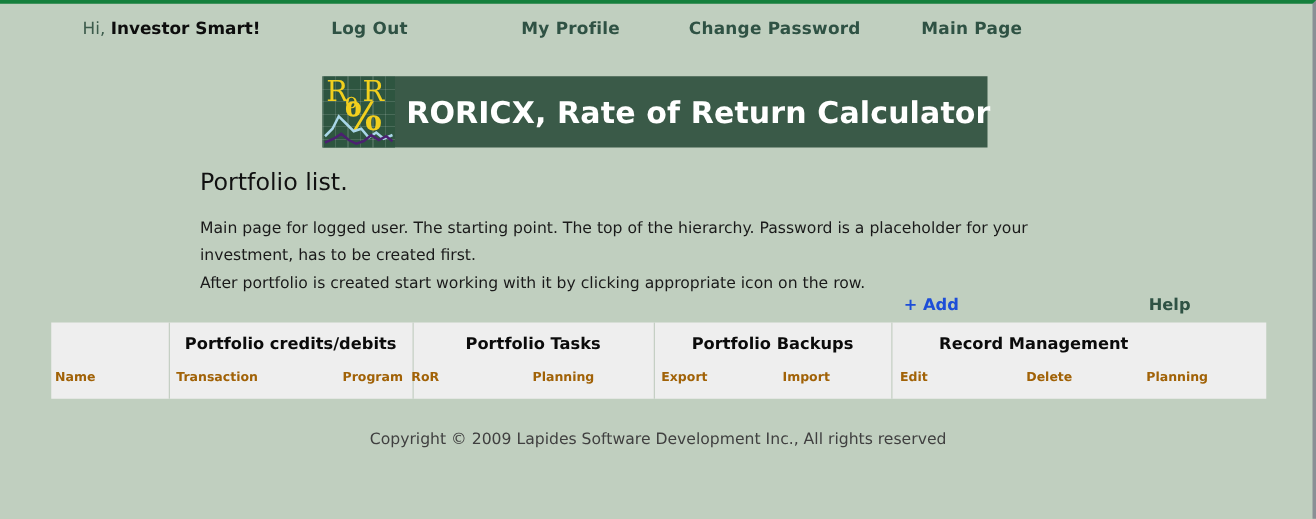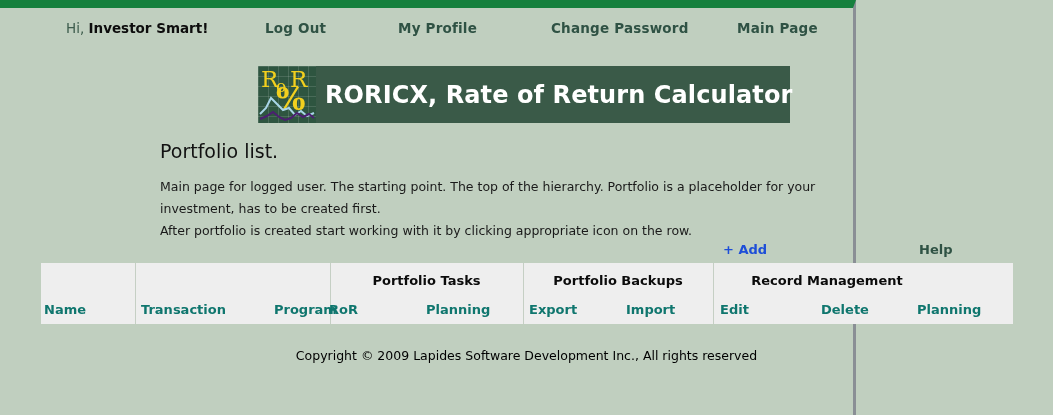--- a/index.html
+++ b/index.html
@@ -11,24 +11,24 @@
     height: 415px;
     background: #c0cfbf;
     font-family: "DejaVu Sans", sans-serif;
     overflow: hidden;
     position: relative;
   }
   .page {
     position: absolute;
     left: 0;
     top: 0;
-    width: 856px;
+    width: 1053px;
     height: 415px;
     background: #c0cfbf;
-    border-top: 8px solid #15803d;
+    border-top: 3px solid #15803d;
     border-right: 3px solid #8a8f95;
     box-sizing: border-box;
   }
 
   
   .topnav {
     position: absolute;
     left: 0;
     top: 11px;
     width: 1053px;
@@ -53,21 +53,21 @@
     font-size: 13.5px;
     color: #3d5c4c;
     line-height: 18px;
     white-space: nowrap;
   }
   .greeting b {
     color: #0d0d0d;
     font-weight: bold;
   }
   .nav-logout  { left: 265px; }
-  .nav-profile { left: 398px; }
+  .nav-profile { left: 417px; }
   .nav-passwd  { left: 551px; }
   .nav-main    { left: 737px; }
 
   
   .banner {
     position: absolute;
     left: 258px;
     top: 58px;
     width: 532px;
     height: 57px;
@@ -189,23 +189,23 @@
     text-align: center;
   }
   .grp.g1 { left: 94px;  width: 195px; }
   .grp.g2 { left: 289px; width: 193px; }
   .grp.g3 { left: 482px; width: 190px; }
   .grp.g4 { left: 636px; width: 300px; }
 
   .sub {
     position: absolute;
     top: 39px;
-    font-size: 13px;
-    font-weight: bold;
-    color: #0f766e;
+    font-size: 10px;
+    font-weight: bold;
+    color: #a16207;
     white-space: nowrap;
   }
   .sub.s-name   { left: 3px;   }
   .sub.s-trans  { left: 100px; }
   .sub.s-prog   { left: 193px; margin-left: 40px; }
   .sub.s-ror    { left: 288px; }
   .sub.s-plan   { left: 385px; }
   .sub.s-export { left: 488px; }
   .sub.s-import { left: 585px; }
   .sub.s-edit   { left: 679px; }
@@ -213,21 +213,21 @@
   .sub.s-dup    { left: 876px; }
 
   
   .footer {
     position: absolute;
     left: 0;
     top: 340px;
     width: 1053px;
     text-align: center;
     font-size: 12.5px;
-    color: #000000;
+    color: #404040;
   }
 </style>
 </head>
 <body>
 
 <div class="page">
 
   <div class="topnav">
     <div class="greeting">
       <span>Hi,</span>
@@ -249,34 +249,35 @@
         <polyline points="2,22 8,16 13,6 19,12 25,18 31,16 37,23 43,19 49,24 56,21" fill="none" stroke="#a9d6e8" stroke-width="2"></polyline>
         <polyline points="2,27 9,24 15,20 21,25 27,28 33,26 39,21 45,25 51,22 56,26" fill="none" stroke="#4b2070" stroke-width="2"></polyline>
       </svg>
     </div>
     <div class="banner-title">RORICX, Rate of Return Calculator</div>
   </div>
 
   <div class="page-title">Portfolio list.</div>
 
   <div class="desc">
-    <p>Main page for logged user. The starting point. The top of the hierarchy. Portfolio is a placeholder for your investment, has to be created first.</p>
+    <p>Main page for logged user. The starting point. The top of the hierarchy. Password is a placeholder for your investment, has to be created first.</p>
     <p>After portfolio is created start working with it by clicking appropriate icon on the row.</p>
   </div>
 
   <a class="action-add">+ Add</a>
   <a class="action-help">Help</a>
 
   <div class="table-wrap">
     <div class="tbl">
       <div class="vdiv d1"></div>
       <div class="vdiv d2"></div>
       <div class="vdiv d3"></div>
       <div class="vdiv d4"></div>
 
+      <div class="grp g1">Portfolio credits/debits</div>
       <div class="grp g2">Portfolio Tasks</div>
       <div class="grp g3">Portfolio Backups</div>
       <div class="grp g4">Record Management</div>
 
       <div class="sub s-name">Name</div>
       <div class="sub s-trans">Transaction</div>
       <div class="sub s-prog">Program</div>
       <div class="sub s-ror">RoR</div>
       <div class="sub s-plan">Planning</div>
       <div class="sub s-export">Export</div>

